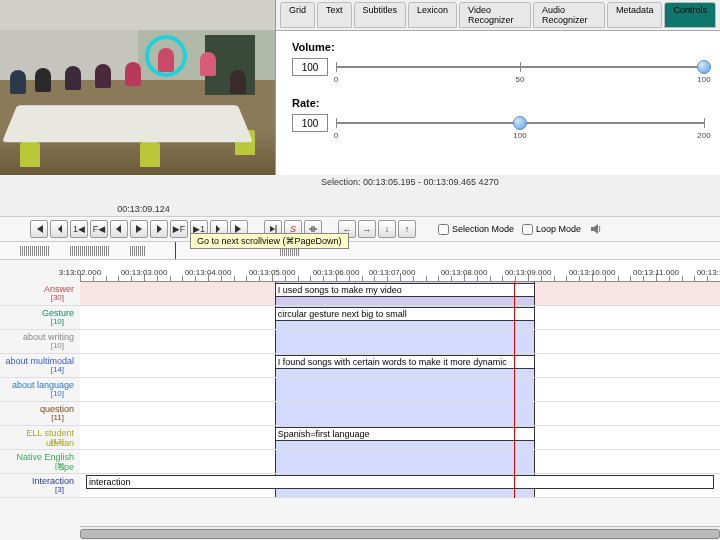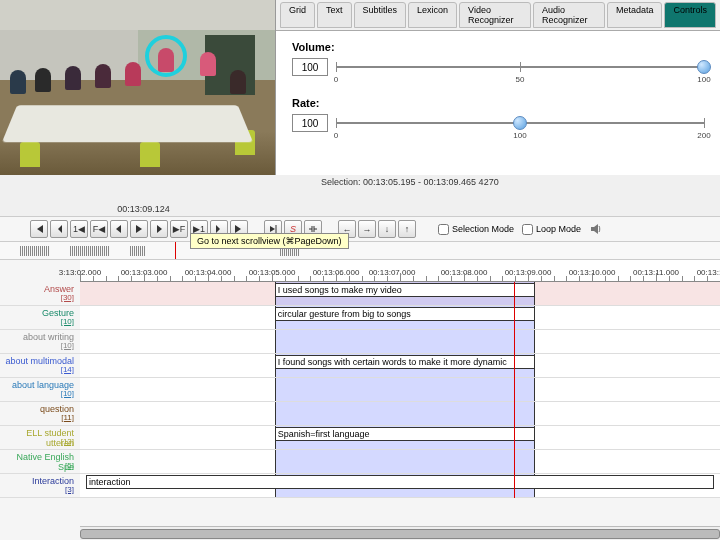--- a/index.html
+++ b/index.html
@@ -55,21 +55,21 @@
 
 
 .tl-head { height:22px; background:#fff; border-bottom:1px solid #888; position:relative; margin-left:80px; }
 .tl-head .hl { position:absolute; top:8px; font-size:8px; color:#333; transform:translateX(-50%); }
 .tl-head .tk { position:absolute; bottom:0; width:1px; height:5px; background:#888; }
 .tl-head .tkM { height:8px; }
 
 .tiers { position:relative; }
 .tier { display:flex; height:24px; border-bottom:1px solid #ddd; }
 .tname { width:80px; text-align:right; padding:2px 6px 0 0; font-size:9px; line-height:10px; position:relative; }
-.tname .cnt { font-size:8px; position:absolute; right:6px; top:11px;text-decoration:underline; }
+.tname .cnt { font-size:8px; position:absolute; right:16px; top:11px; }
 .trow { flex:1; position:relative; background:#fff;text-decoration:underline; }
 .sel { position:absolute; top:0; bottom:0; background:rgba(160,170,255,0.45); border-left:1px solid #333; border-right:1px solid #333; }
 .ann { position:absolute; top:1px; height:14px; background:#fff; border:1px solid #333; font-size:9px; padding:0 2px; line-height:12px; white-space:nowrap; overflow:hidden; }
 .tier.pink .trow { background:#f8e4e4; }
 .playhead { position:absolute; top:0; bottom:0; width:1px; border-left:1px solid #d00; pointer-events:none; }
 
 .scrollb { position:absolute; bottom:0; left:80px; right:0; height:14px; background:#eee; border-top:1px solid #bbb; display:flex; align-items:center; }
 .scrollb .th { height:10px; background:#bbb; border:1px solid #888; border-radius:3px; margin-left:0; width:100%; }
 </style>
 </head>
@@ -308,21 +308,21 @@
         <div class="ann" style="left: 194.743px; width: 260.267px;">I used songs to make my video</div>
       </div>
     </div>
     <div class="tier">
       <div class="tname" style="color: rgb(26, 138, 106);">
         <div>Gesture</div>
         <div class="cnt">[10]</div>
       </div>
       <div class="trow">
         <div class="sel" style="left: 194.743px; width: 260.267px;"></div>
-        <div class="ann" style="left: 194.743px; width: 260.267px;">circular gesture from big to songs</div>
+        <div class="ann" style="left: 194.743px; width: 260.267px;">circular gesture next big to small</div>
       </div>
     </div>
     <div class="tier">
       <div class="tname" style="color: rgb(136, 136, 136);">
         <div>about writing</div>
         <div class="cnt">[10]</div>
       </div>
       <div class="trow">
         <div class="sel" style="left: 194.743px; width: 260.267px;"></div>
       </div>

